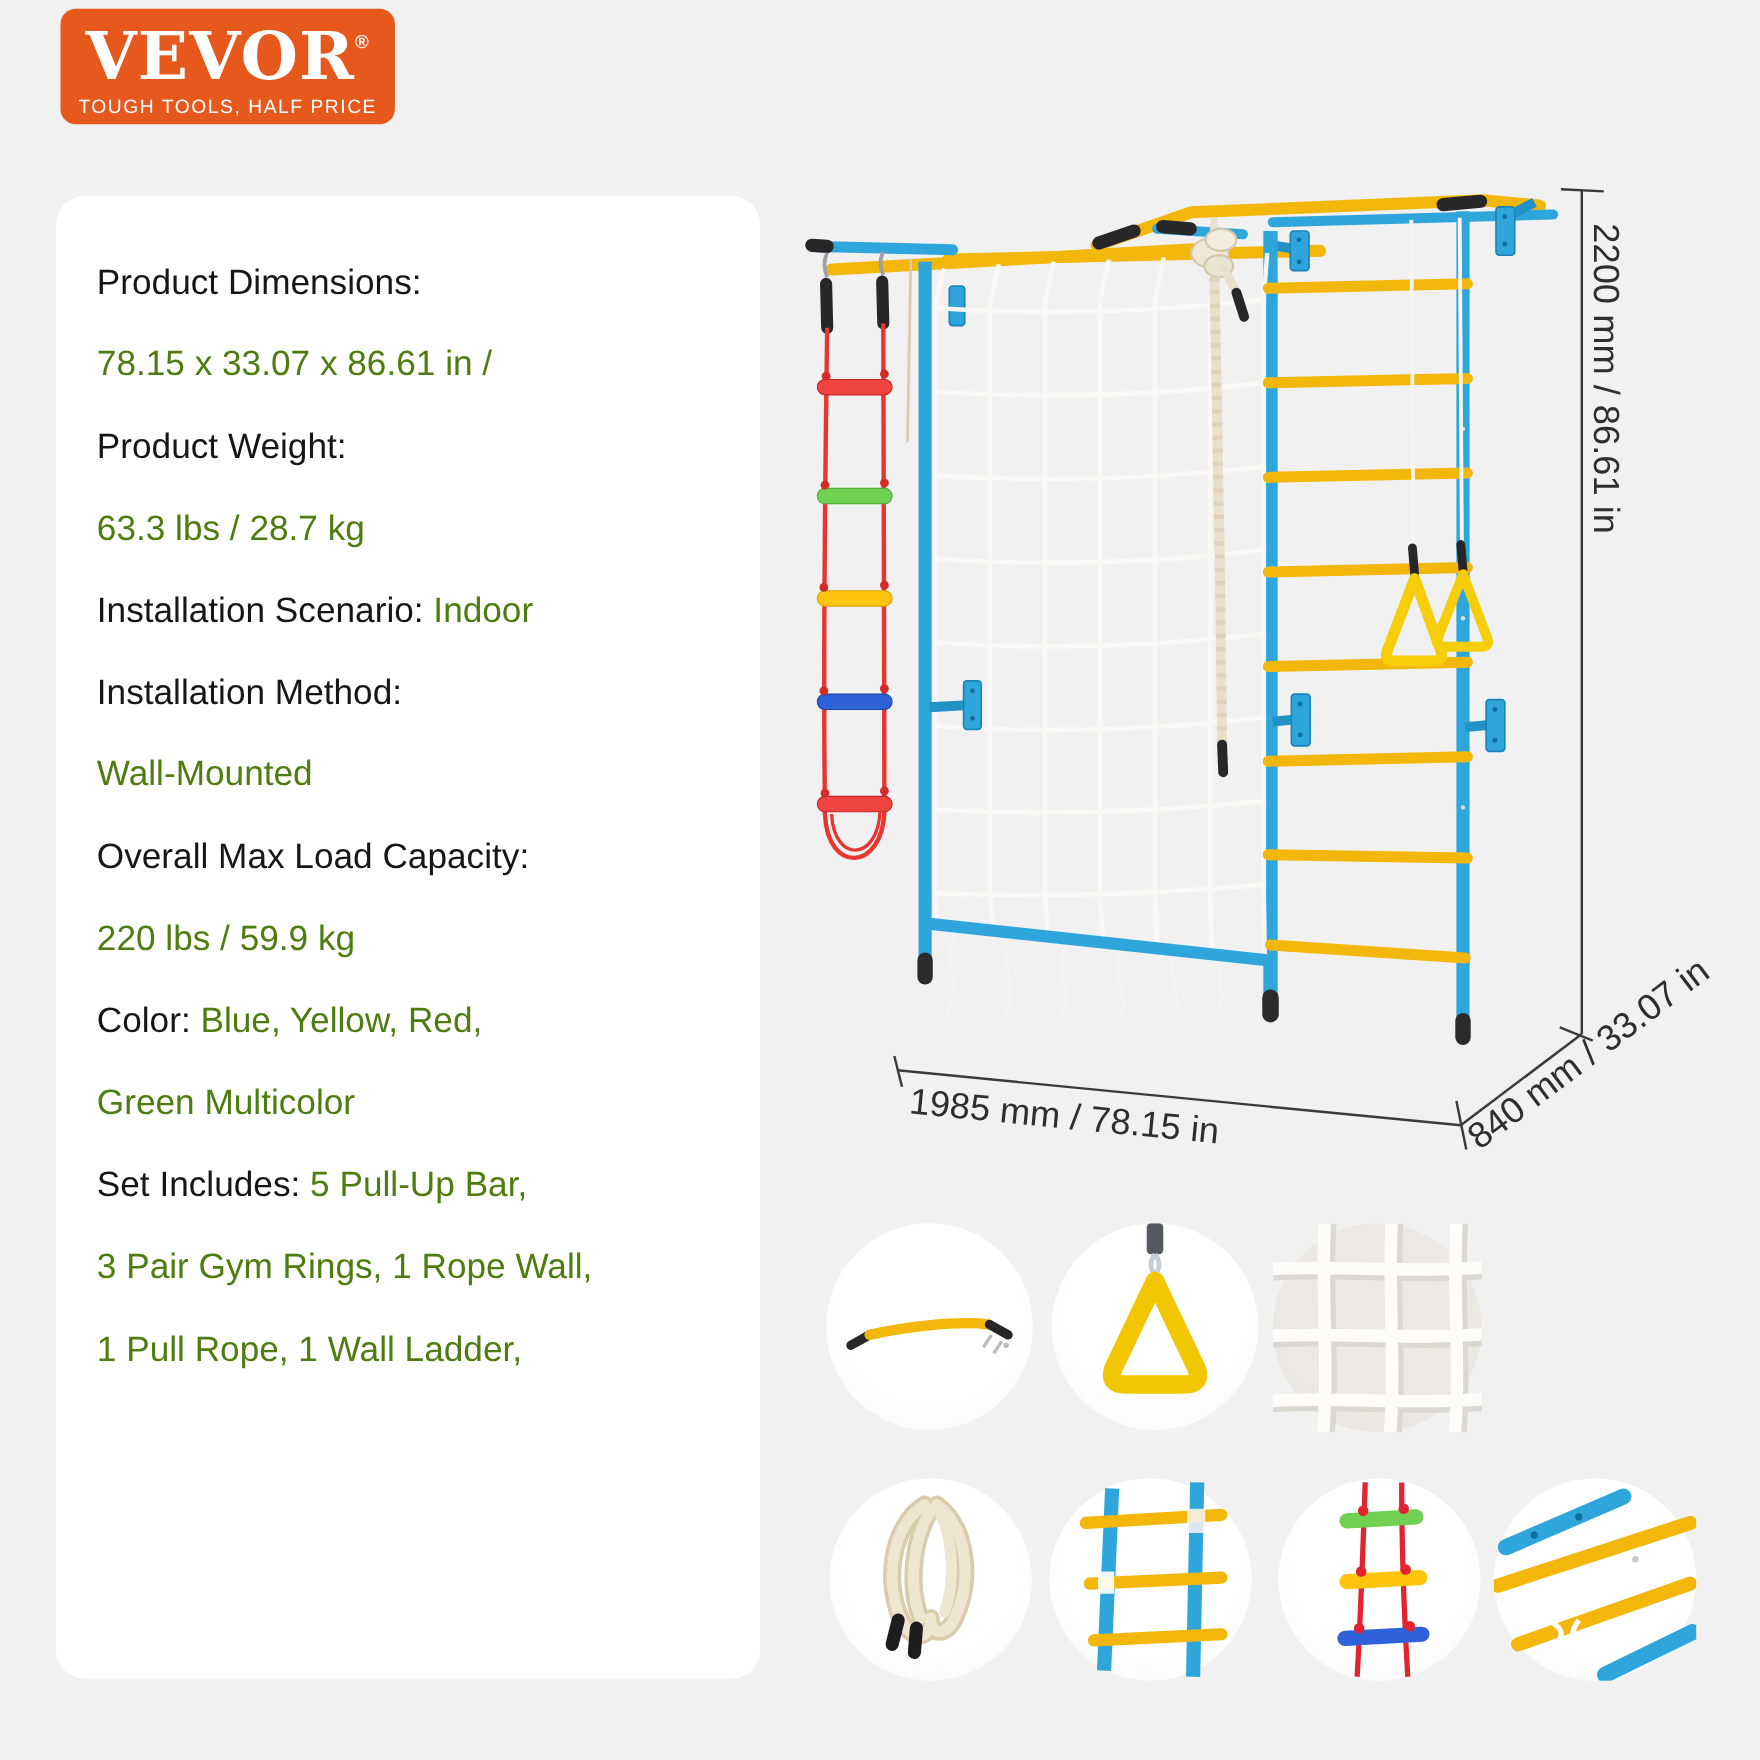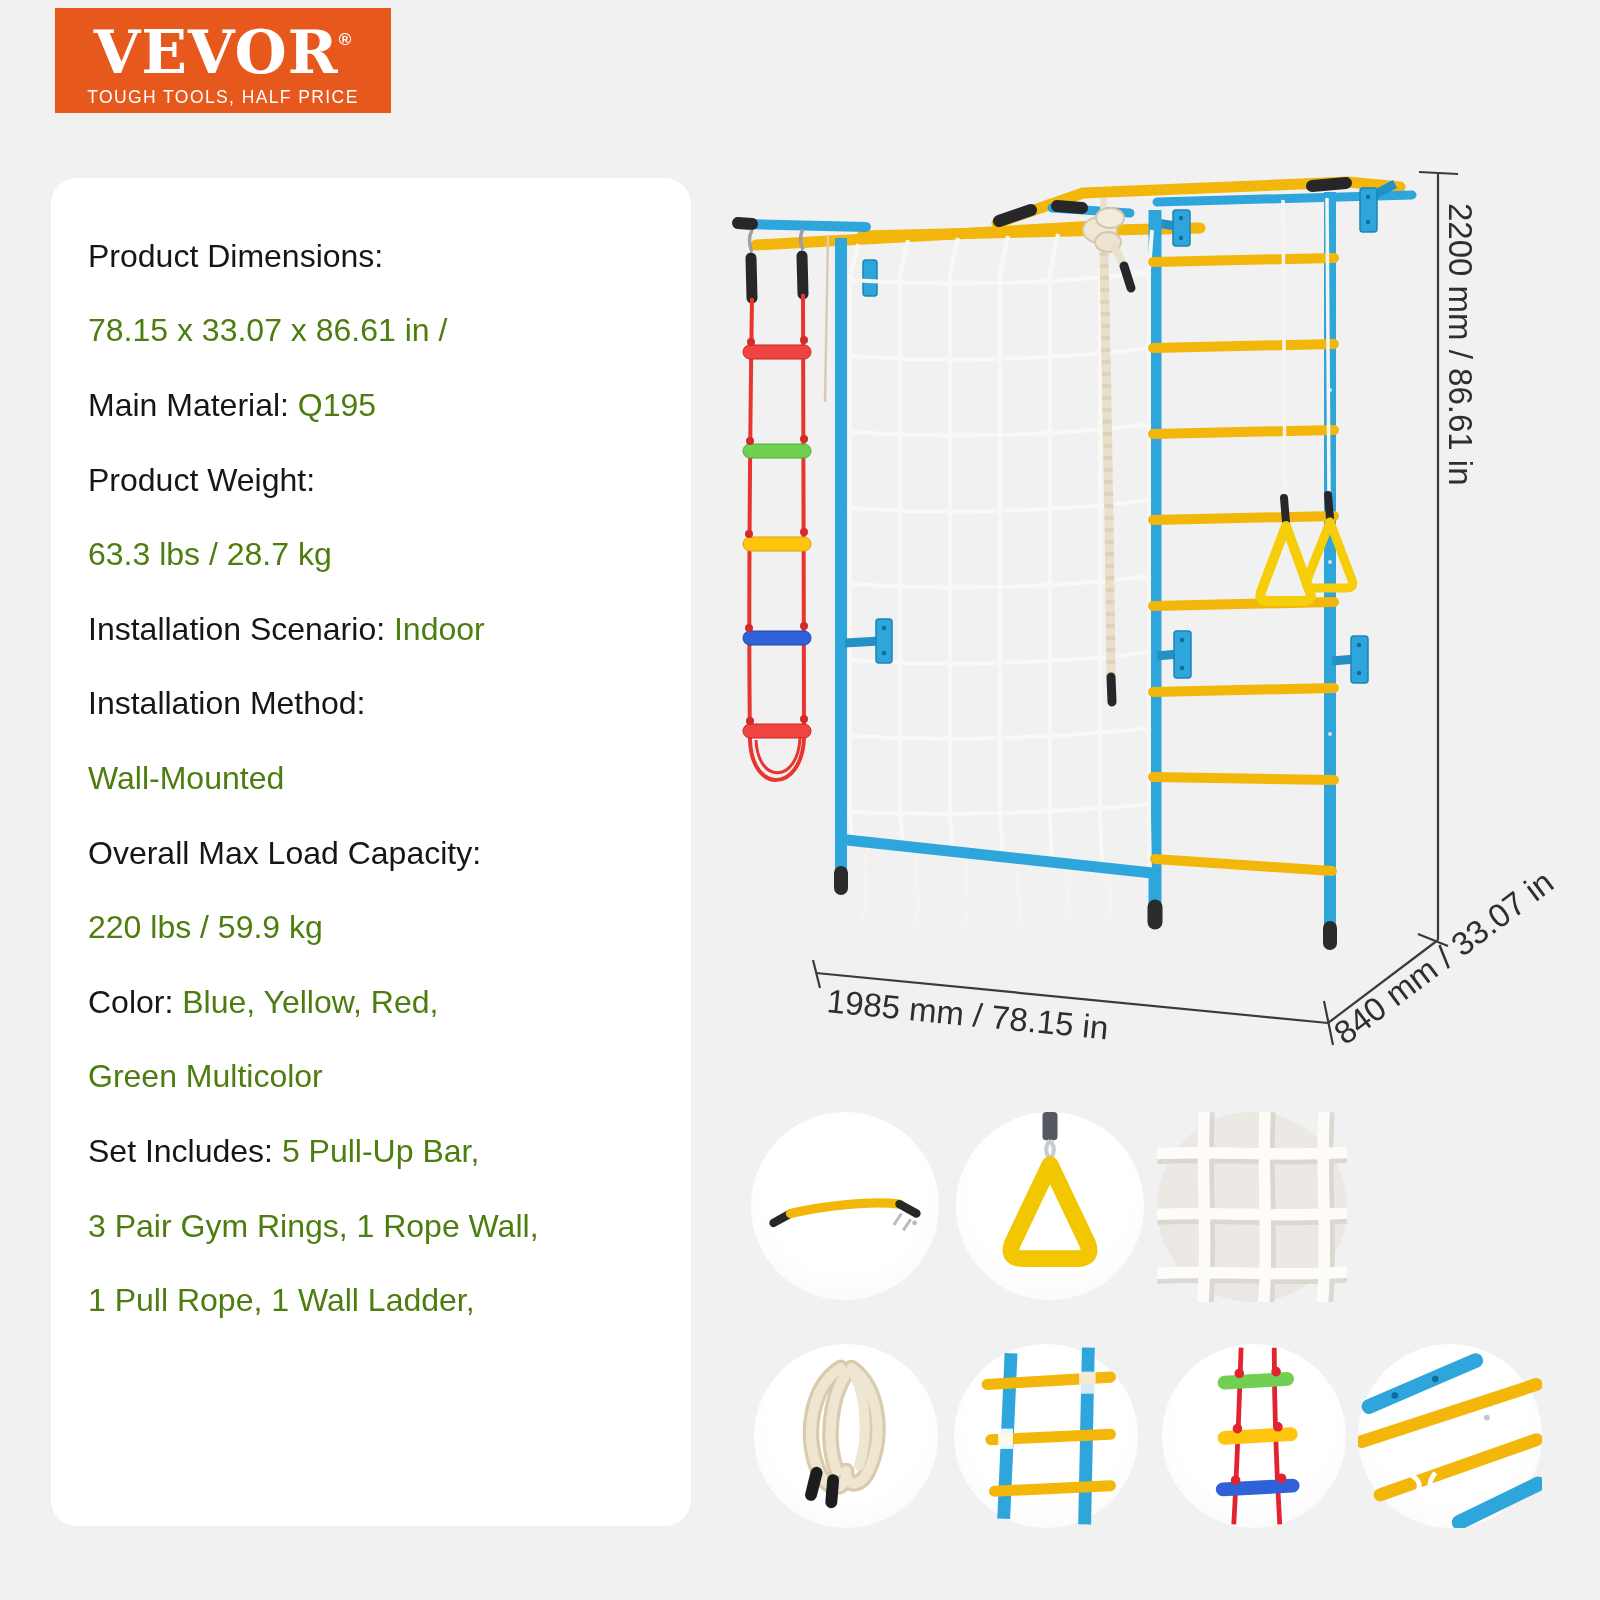--- a/index.html
+++ b/index.html
@@ -1,21 +1,21 @@
 <!DOCTYPE html>
 <html><head>
 <meta charset="utf-8">
 <style>
   html,body{margin:0;padding:0;background:#f1f1f2;}
   .canvas{position:relative;width:1600px;height:1600px;background:#f1f1f2;overflow:hidden;
           font-family:"Liberation Sans",sans-serif;}
 
   
   .logo{position:absolute;left:55px;top:8px;width:304px;height:105px;background:#e7581d;
-        border-radius:0;color:#fff;text-align:center;padding-left:32px;}
+        border-radius:14px;color:#fff;text-align:center;}
   .logo .brand{position:absolute;left:0;right:0;top:14px;font-family:"DejaVu Serif","Liberation Serif",serif;
         font-weight:bold;font-size:60px;line-height:1;letter-spacing:1px;}
   .logo .reg{font-size:17px;font-weight:bold;vertical-align:28px;font-family:"Liberation Sans",sans-serif;}
   .logo .tagline{position:absolute;left:0;right:0;top:79px;font-size:17.5px;font-weight:normal;letter-spacing:1.4px;}
 
   
   .panel{position:absolute;left:51px;top:178px;width:640px;height:1348px;background:#ffffff;border-radius:26px;}
   .spec{position:absolute;left:37px;top:41px;right:14px;}
   .spec-line{height:74.6px;display:flex;align-items:center;font-size:32px;color:#161616;white-space:pre;}
   .spec-line .o{color:#4d7c0f;}
@@ -39,21 +39,20 @@
 
   <div class="logo">
     <div class="brand"><span>VEVOR</span><span class="reg">®</span></div>
     <div class="tagline">TOUGH TOOLS, HALF PRICE</div>
   </div>
 
   <div class="panel">
     <div class="spec" id="spec-list">
         <div class="spec-line"><span class="k">Product Dimensions:</span></div>
         <div class="spec-line"><span class="o">78.15 x 33.07 x 86.61 in /</span></div>
-        <div class="spec-line"><span class="k">Main Material: </span><span class="o">Q195</span></div>
         <div class="spec-line"><span class="k">Product Weight:</span></div>
         <div class="spec-line"><span class="o">63.3 lbs / 28.7 kg</span></div>
         <div class="spec-line"><span class="k">Installation Scenario: </span><span class="o">Indoor</span></div>
         <div class="spec-line"><span class="k">Installation Method:</span></div>
         <div class="spec-line"><span class="o">Wall-Mounted</span></div>
         <div class="spec-line"><span class="k">Overall Max Load Capacity:</span></div>
         <div class="spec-line"><span class="o">220 lbs / 59.9 kg</span></div>
         <div class="spec-line"><span class="k">Color: </span><span class="o">Blue, Yellow, Red,</span></div>
         <div class="spec-line"><span class="o">Green Multicolor</span></div>
         <div class="spec-line"><span class="k">Set Includes: </span><span class="o">5 Pull-Up Bar,</span></div>

